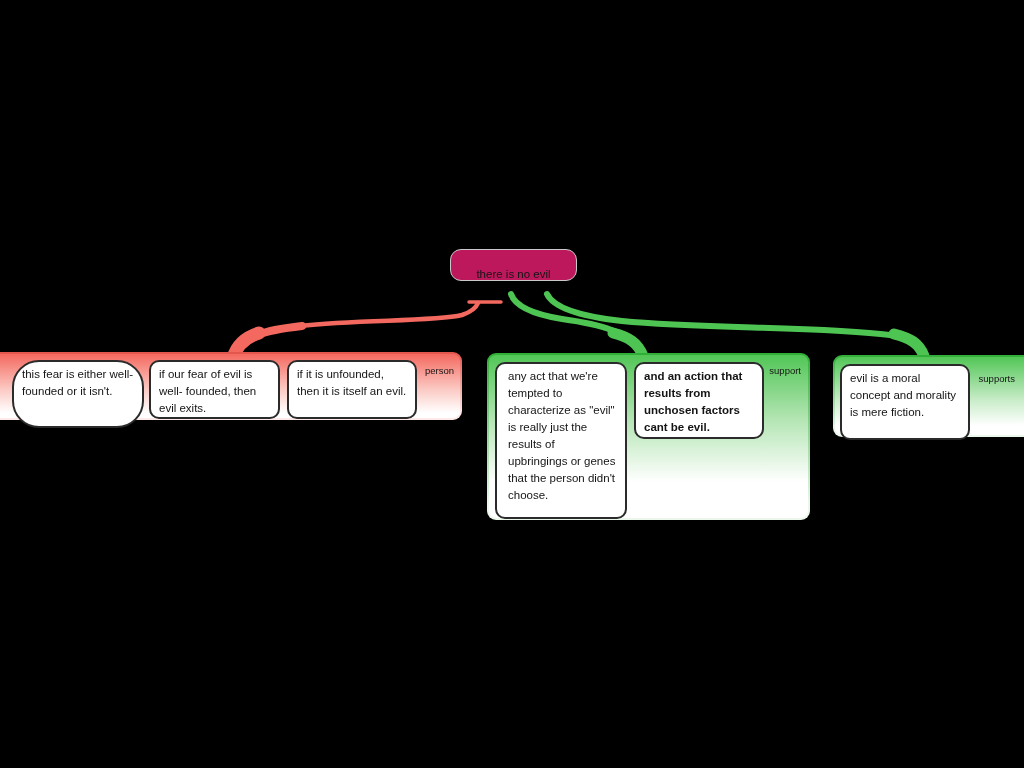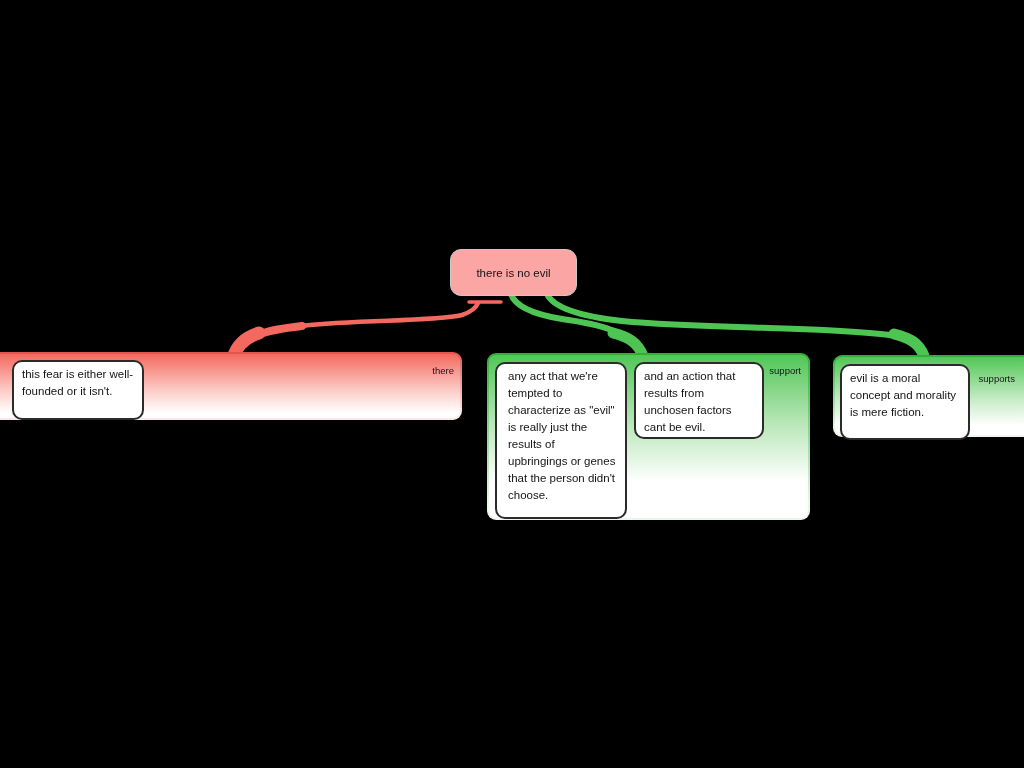--- a/index.html
+++ b/index.html
@@ -25,26 +25,26 @@
   .edges path {
     fill: none;
     stroke-linecap: round;
   }
   
   .claim {
     position: absolute;
     left: 450px;
     top: 249px;
     width: 127px;
-    height: 47px;
-    background: #fca5a5;
+    height: 32px;
+    background: #be185d;
     border: 1px solid #c9c9c9;
     border-radius: 11px;
     display: flex;
-    align-items: center;
+    align-items: flex-end;
     justify-content: center;
     box-sizing: border-box;
     font-size: 11.5px;
     color: #141414;
   }
   
   .group {
     position: absolute;
     box-sizing: border-box;
     border: 2px solid transparent;
@@ -84,25 +84,25 @@
     background: #ffffff;
     border: 2px solid #2b2b2b;
     border-radius: 10px;
     padding: 4px 8px;
     font-size: 11.5px;
     line-height: 17px;
     color: #141414;
     overflow: hidden;
   }
   
-  .b00 { left: 18px;  top: 6px; width: 132px; height: 60px;  }
+  .b00 { left: 18px;  top: 6px; width: 132px; height: 68px; border-radius: 27px;  }
   .b01 { left: 155px; top: 6px; width: 131px; height: 59px;  }
   .b02 { left: 293px; top: 6px; width: 130px; height: 59px;  }
   .b10 { left: 6px;   top: 7px; width: 132px; height: 157px; padding-left: 11px; }
-  .b11 { left: 145px; top: 7px; width: 130px; height: 77px;  }
+  .b11 { left: 145px; top: 7px; width: 130px; height: 77px; font-weight: bold;  }
   .b20 { left: 5px;   top: 7px; width: 130px; height: 76px;  }
 </style>
 </head>
 <body>
 
 <div class="canvas">
 
   <svg class="edges" width="1024" height="768">
 
     <g>
@@ -121,22 +121,24 @@
       <path d="M 924 356 C 919 343 910 338 894 334" stroke-width="11" stroke="#4ec553"></path>
       <path d="M 547 294 C 553 307 577 316 622 321 C 702 329 822 326 890 335 C 909 339 919 344 924 356" stroke-width="6" stroke="#4ec553"></path>
     </g>
   </svg>
 
   <div class="claim">
     <span>there is no evil</span>
   </div>
 
   <div class="group red g0">
-    <span class="glabel">there</span>
+    <span class="glabel">person</span>
     <div class="pbox b00">this fear is either well-founded or it isn't.</div>
+    <div class="pbox b01">if our fear of evil is well- founded, then evil exits.</div>
+    <div class="pbox b02">if it is unfounded, then it is itself an evil.</div>
   </div>
 
   <div class="group green tall g1">
     <span class="glabel">support</span>
     <div class="pbox b10">any act that we're tempted to characterize as "evil" is really just the results of upbringings or genes that the person didn't choose.</div>
     <div class="pbox b11">and an action that results from unchosen factors cant be evil.</div>
   </div>
 
   <div class="group green g2">
     <span class="glabel">supports</span>

